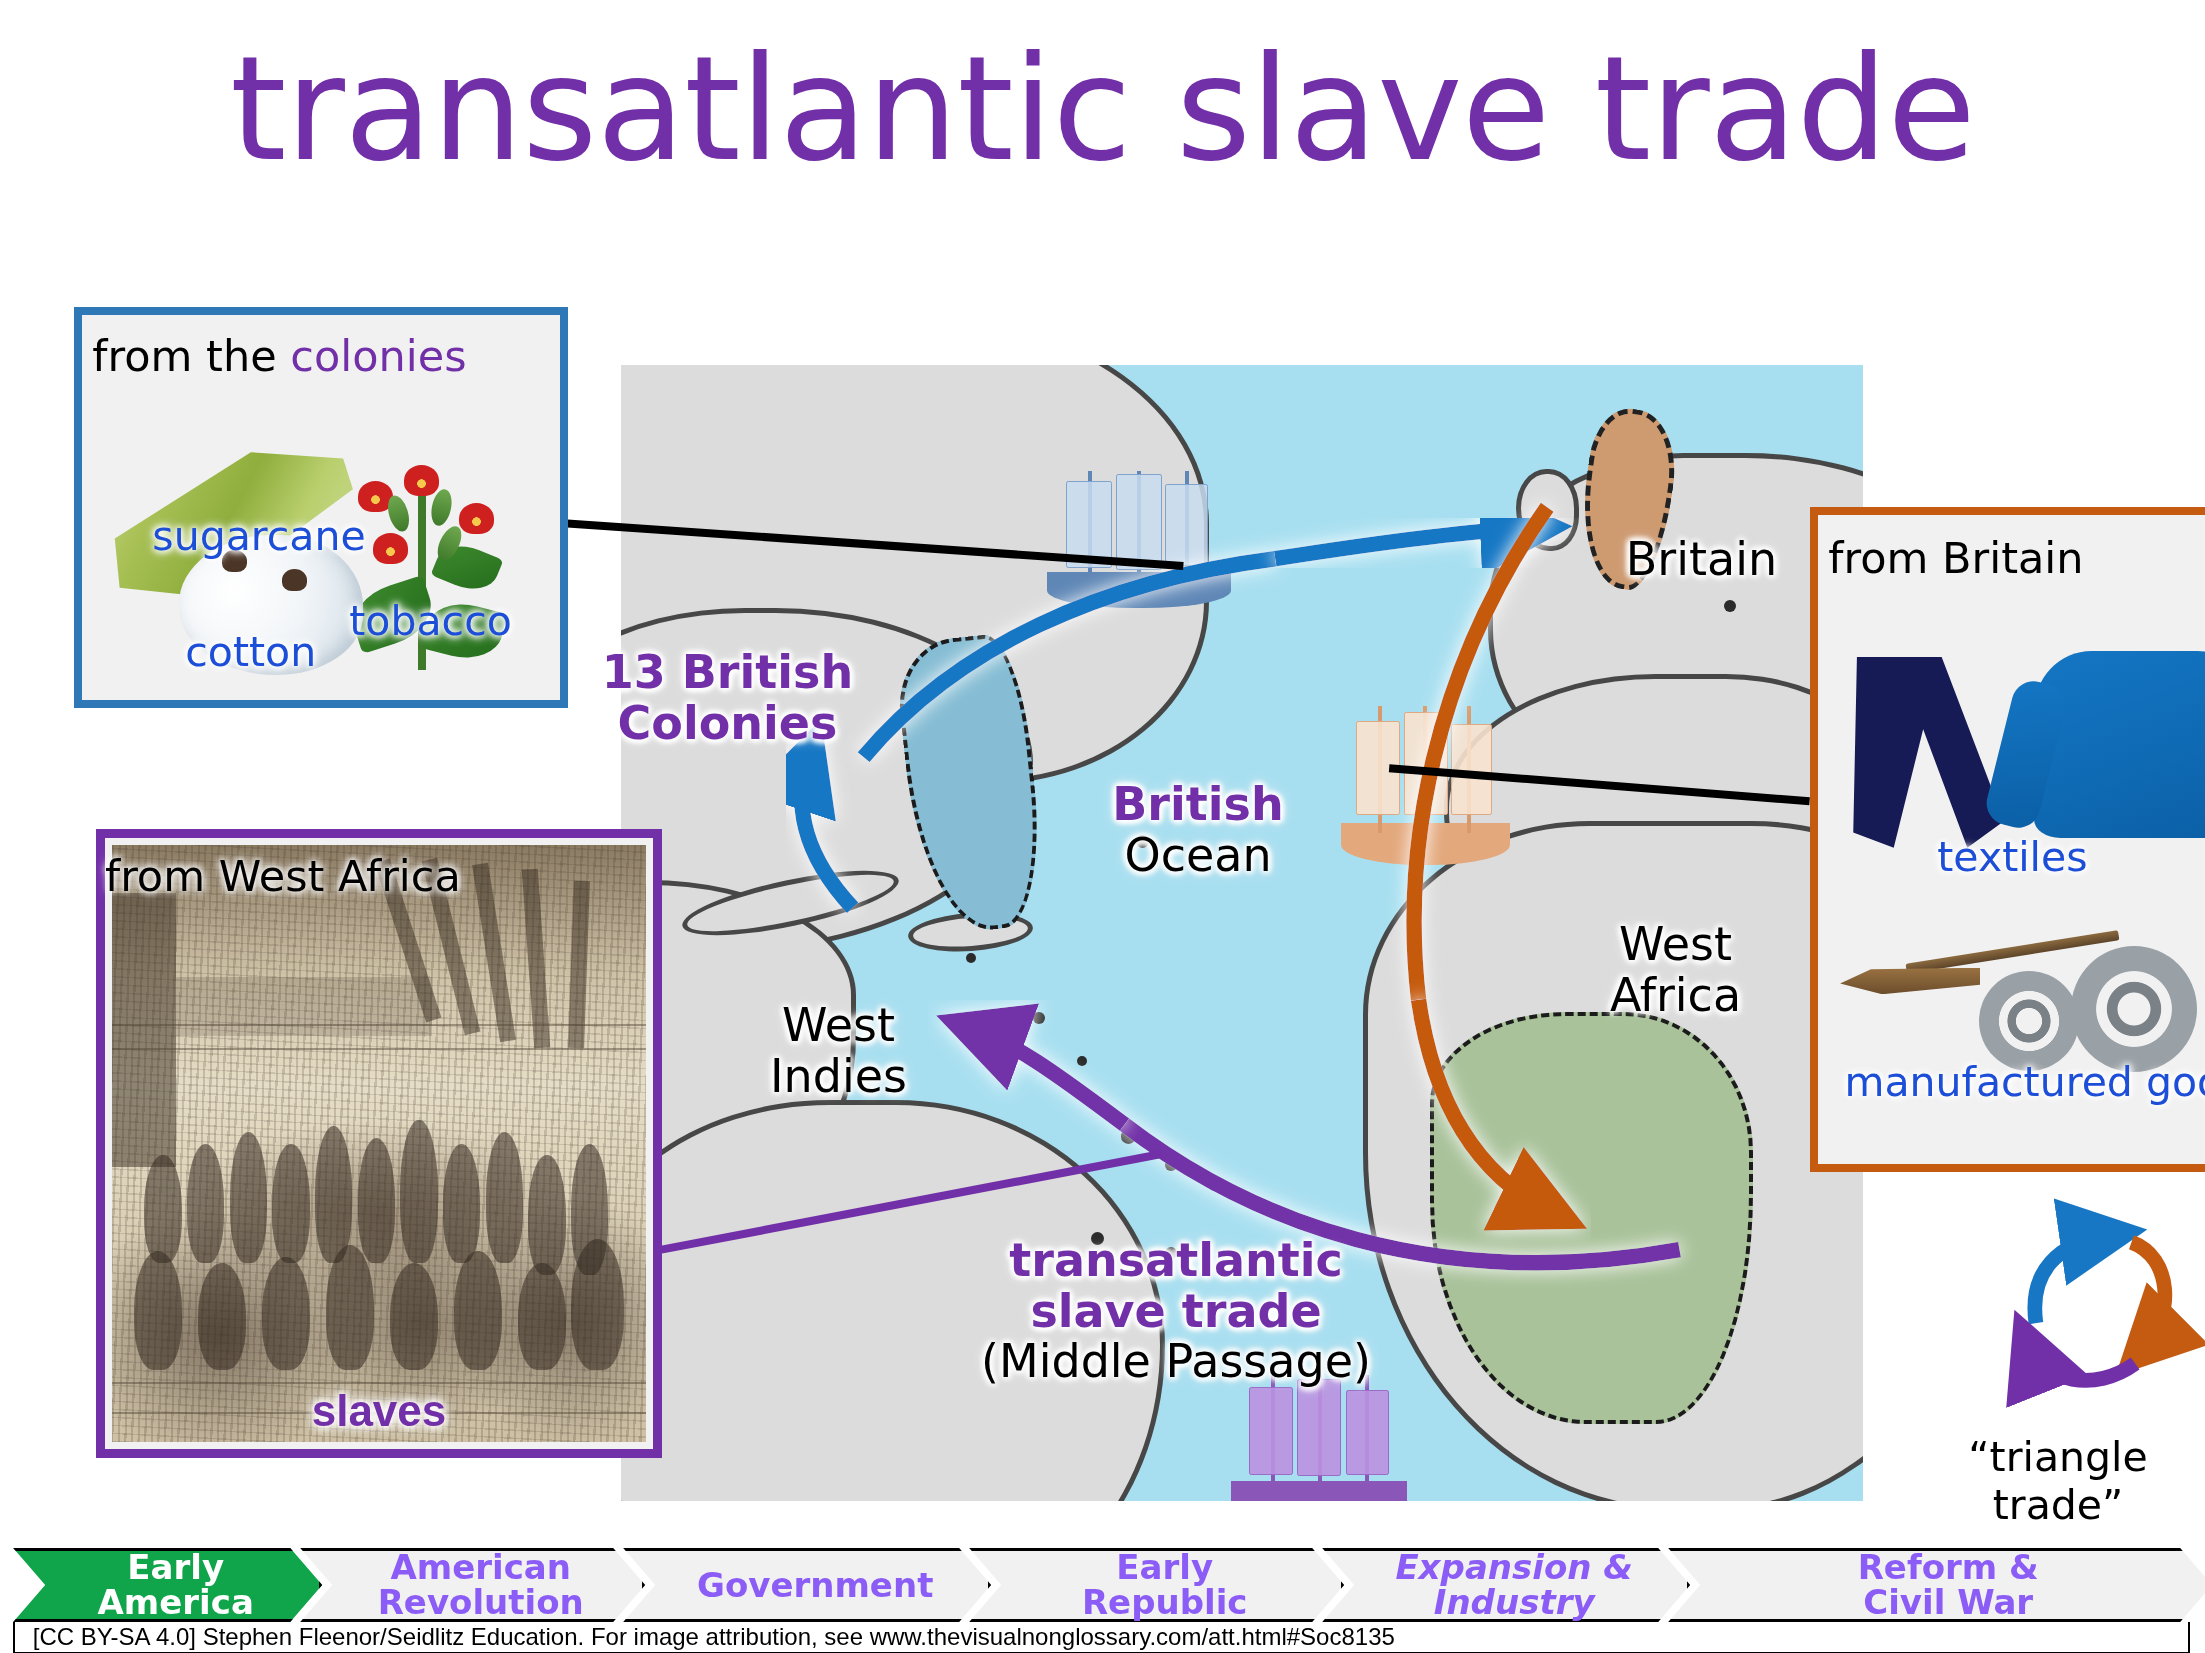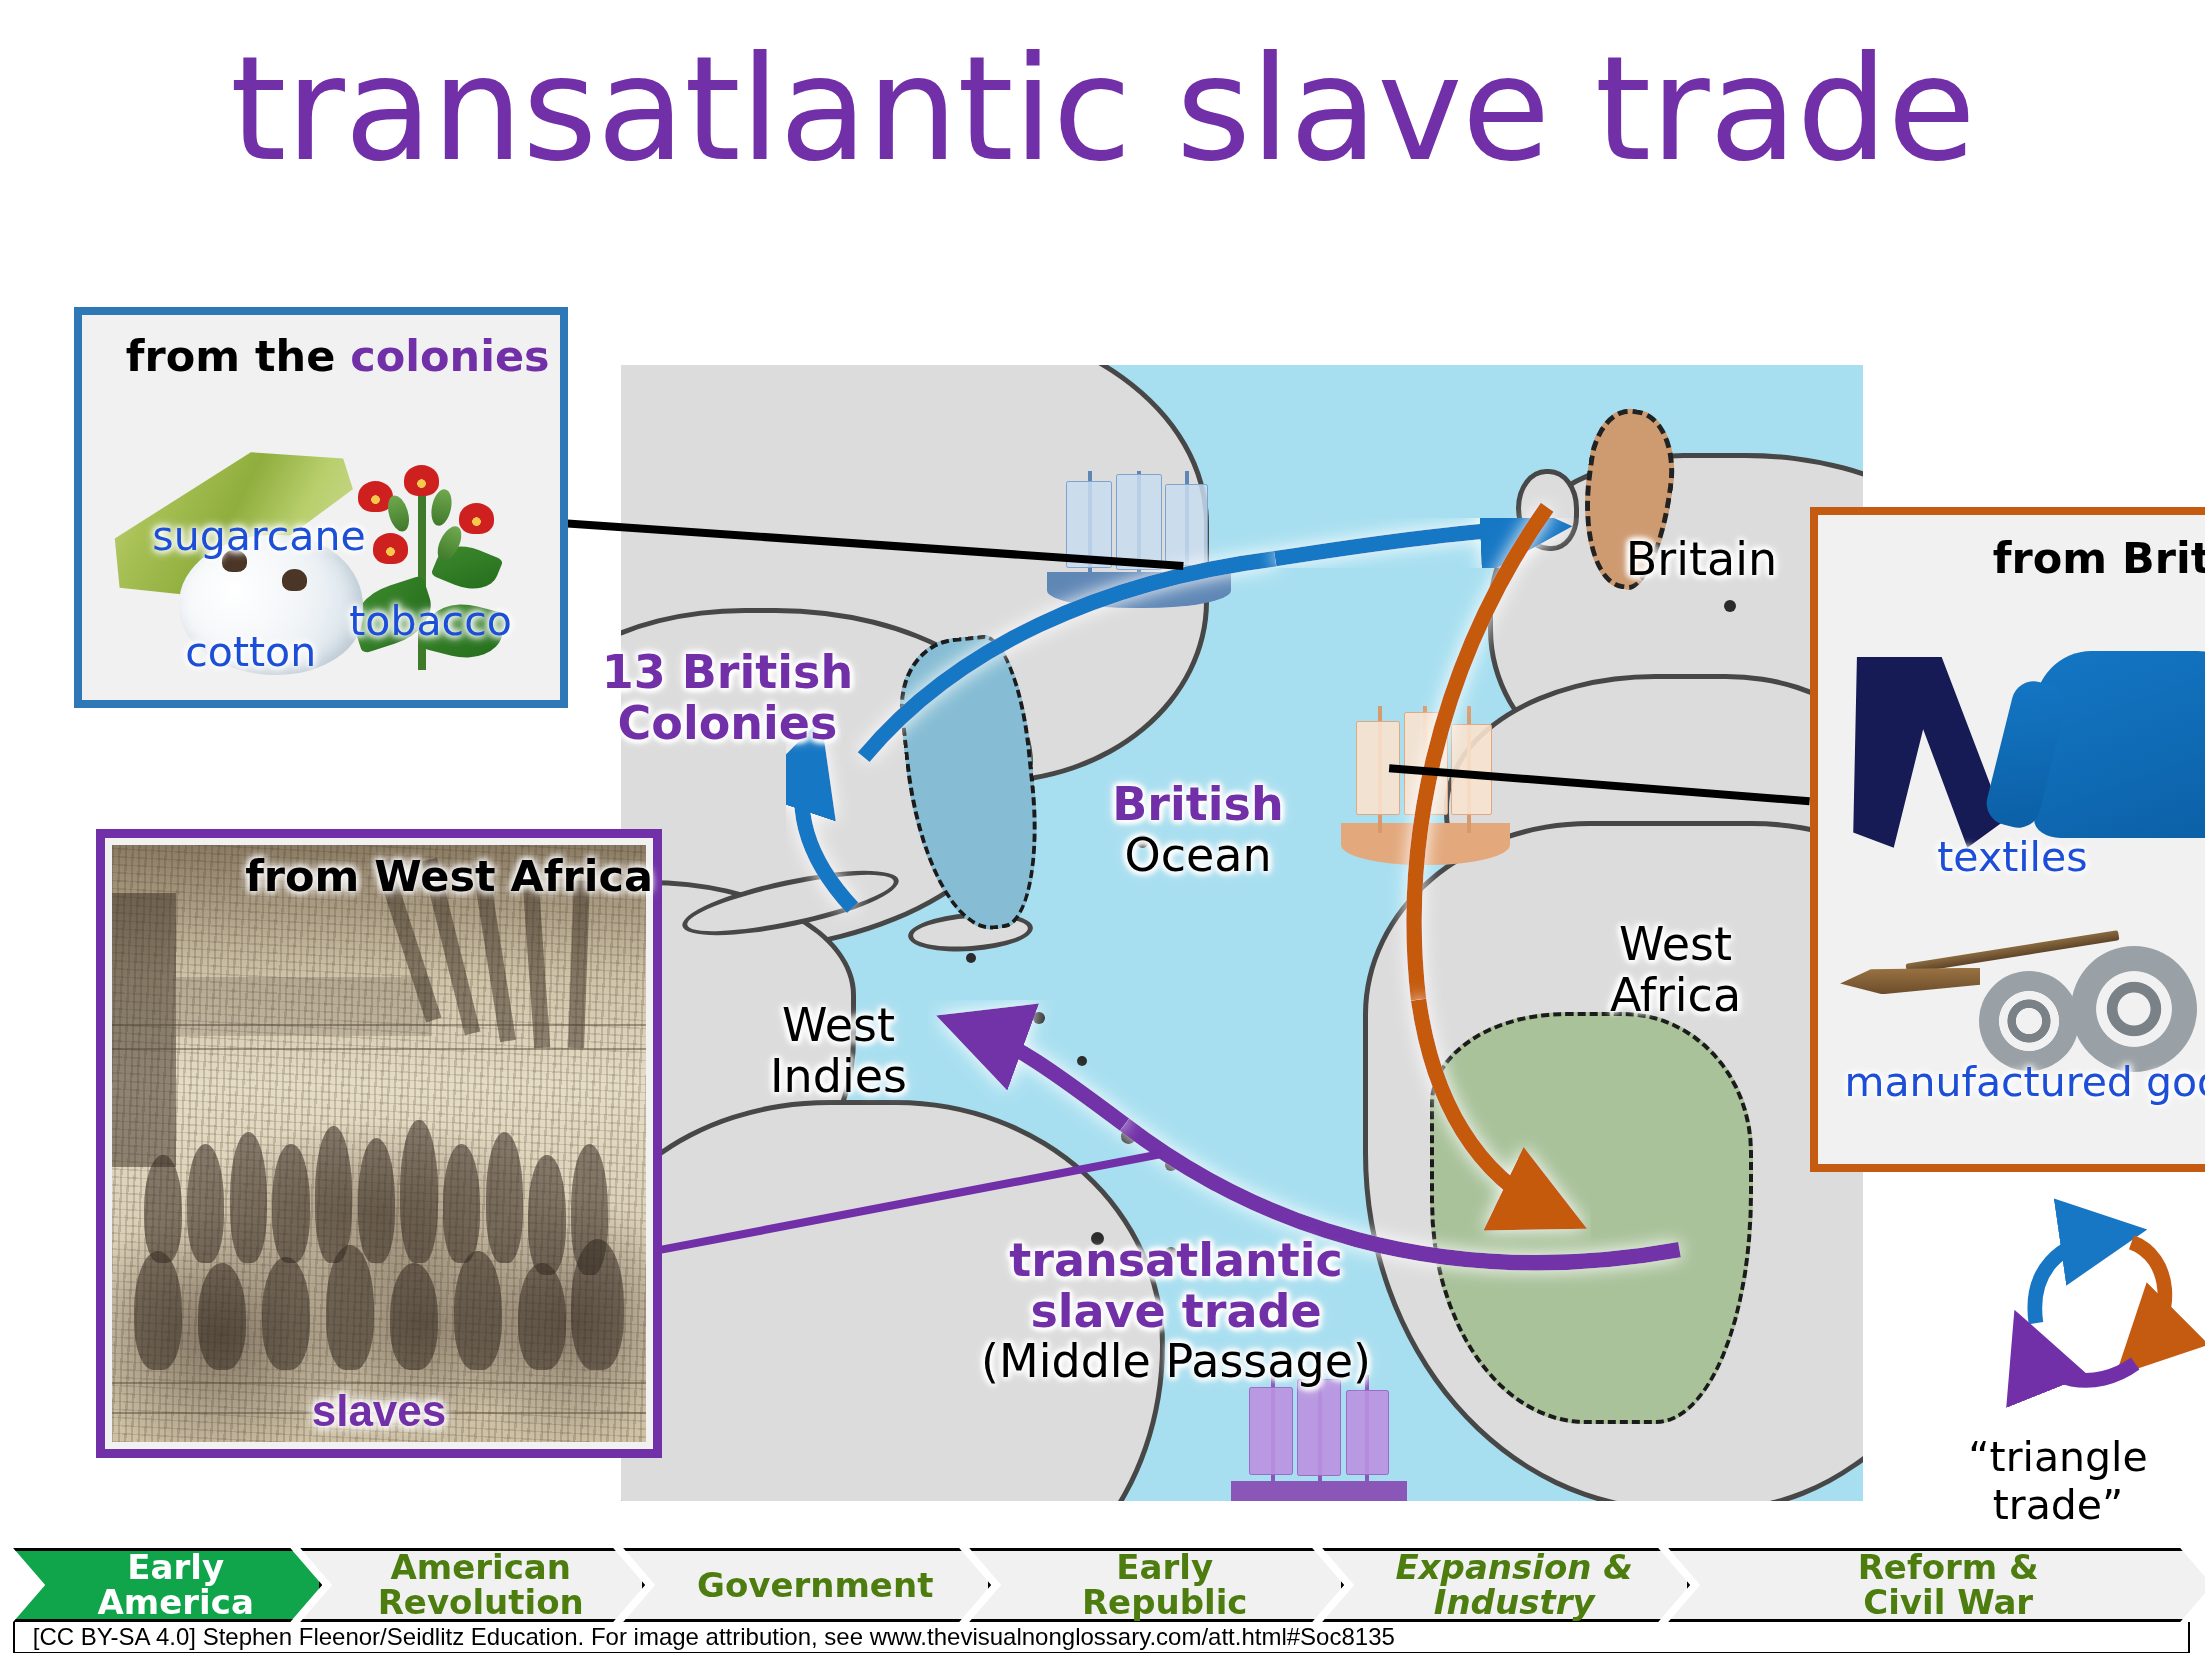--- a/index.html
+++ b/index.html
@@ -151,21 +151,21 @@
   }
 
   
   .infobox {
     position: absolute; z-index: 30;
     background: #F1F1F1;
     padding: 10.3px;
   }
   .infobox .hdr {
     font-family: "DejaVu Sans", sans-serif;
-    font-weight: bold; text-align: right;
+    font-weight: normal; text-align: left;
     color: #000;
   }
   .infobox .hdr .accent { color: #7230A8; }
   .cap {
     position: absolute;
     font-family: "DejaVu Sans", sans-serif;
     color: #1d4ed8;
     text-shadow: 0 0 5.9px #fff, 0 0 5.9px #fff, 0 0 10.3px #fff, 0 0 10.3px #fff;
     white-space: nowrap;
   }
@@ -327,21 +327,21 @@
   .chev {
     position: relative;
     height: 100%;
     background: #F1F1F1;
     border: 3.7px solid #000;
     margin-right: -22px;
     display: flex; align-items: center; justify-content: center;
     text-align: center;
     font-family: "DejaVu Sans", sans-serif;
     font-weight: bold; font-size: 34px; line-height: 1.02;
-    color: #4d7c0f;
+    color: #8b5cf6;
     clip-path: polygon(0% 0%, calc(100% - 32px) 0%, 100% 50%, calc(100% - 32px) 100%, 0% 100%, 32px 50%);
     padding: 0 25px 0 41px;
   }
   .chev:first-child {
     clip-path: polygon(0% 0%, calc(100% - 32px) 0%, 100% 50%, calc(100% - 32px) 100%, 0% 100%, 32px 50%);
   }
   .chev.active { background: #11A54B; color: #ffffff; }
   #attr {
     position: absolute; left: 13.2px; top: 1622px; width: 2177px; height: 32px;
     border: 2.9px solid #000; border-top: none;

